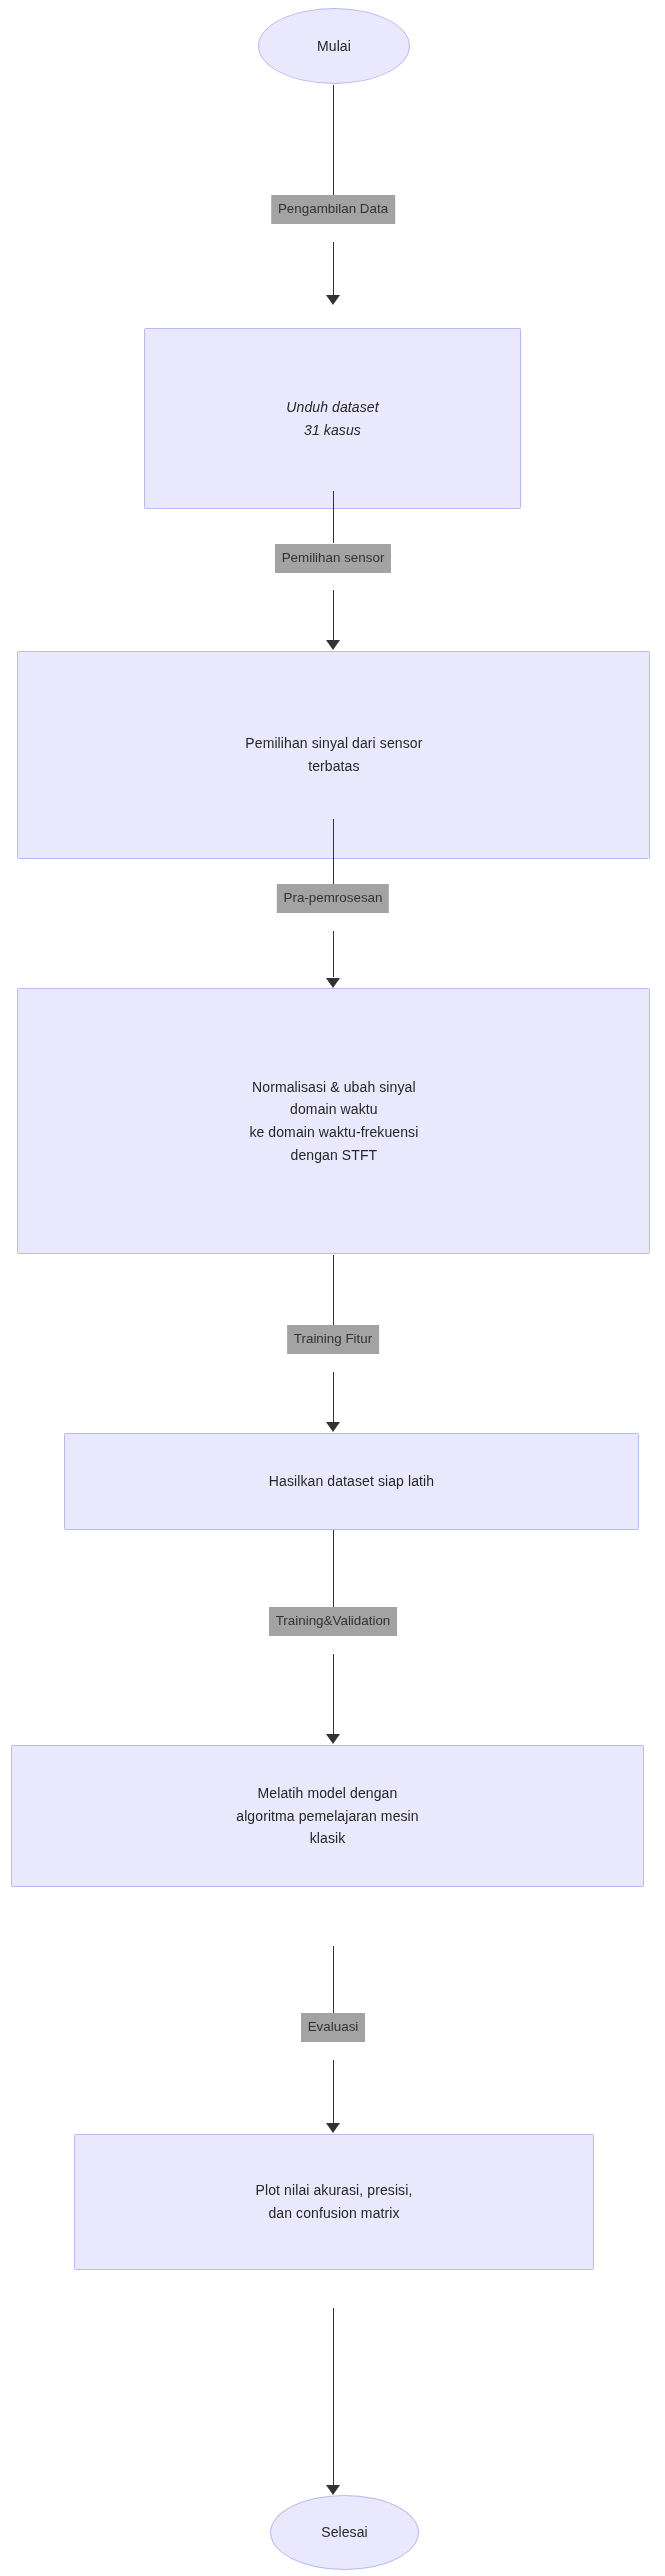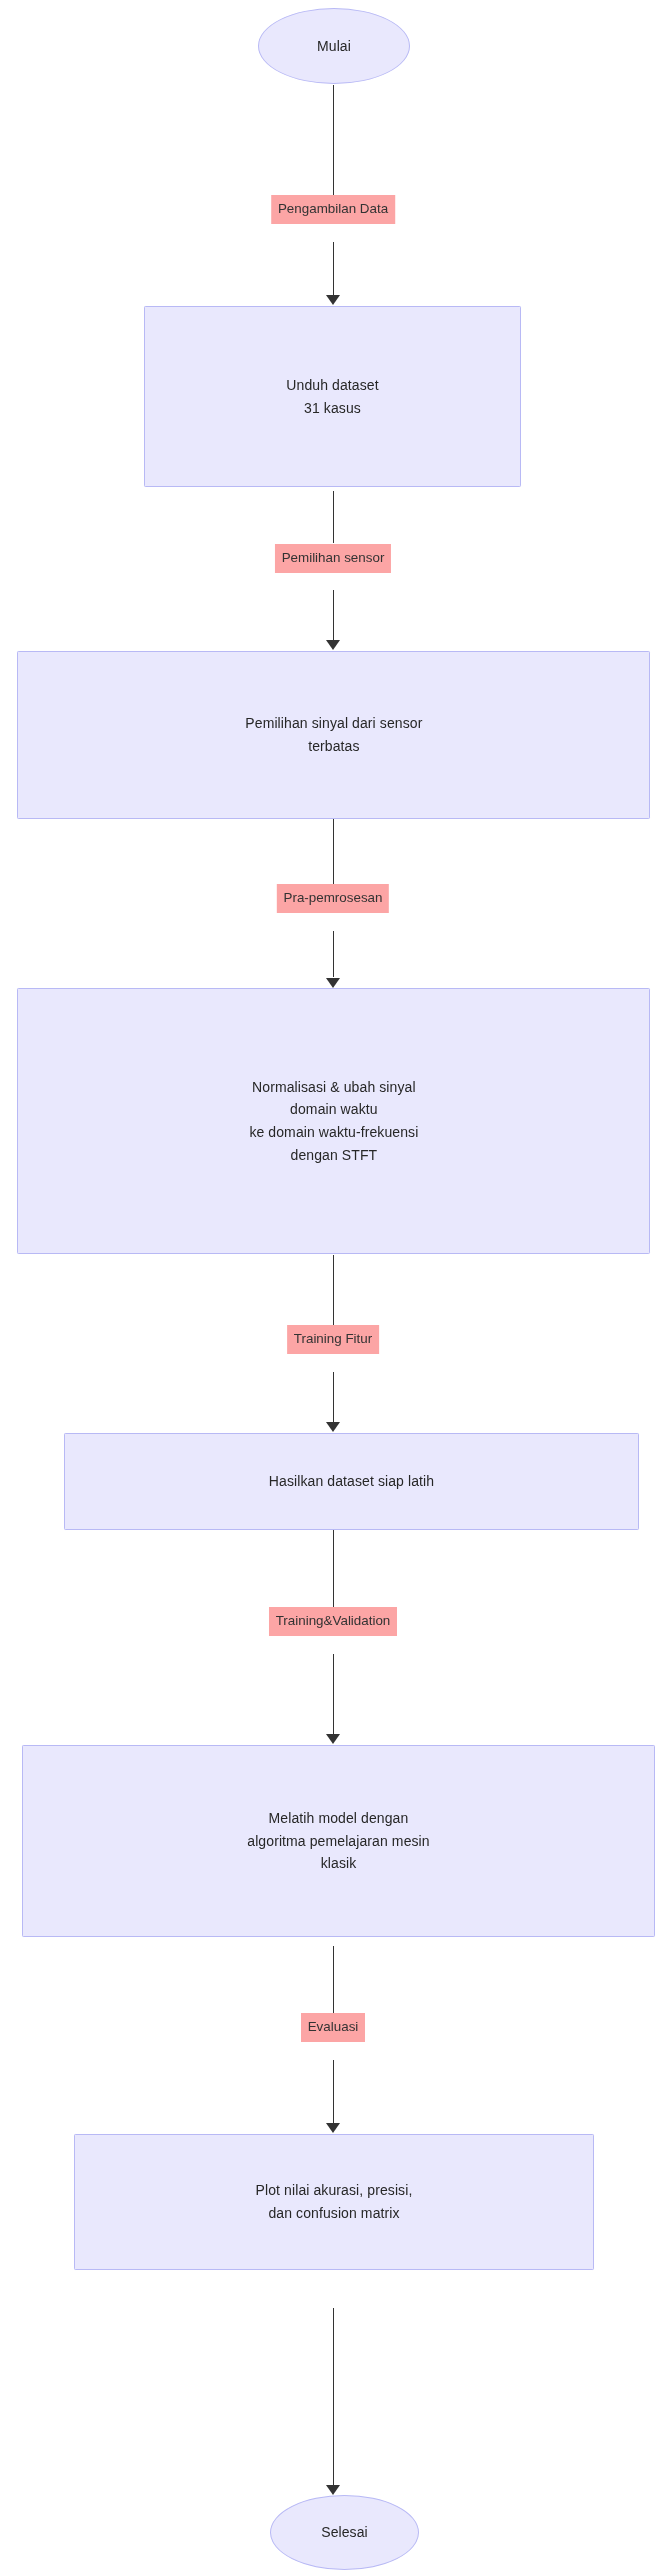--- a/index.html
+++ b/index.html
@@ -58,21 +58,21 @@
     width: 0;
     height: 0;
     border-left: 7.4px solid transparent;
     border-right: 7.4px solid transparent;
     border-top: 10.7px solid #333333;
   }
 
   
   .edge-label {
     position: absolute;
-    background: #fca5a5;
+    background: #a3a3a3;
     color: #333333;
     font-size: 13.4px;
     line-height: 1;
     padding: 7.4px 6.7px 8.7px 6.7px;
     box-sizing: border-box;
     white-space: nowrap;
     text-align: center;
     transform: translateX(-50%);
   }
 </style>
@@ -83,31 +83,31 @@
 
   <div class="node terminator" style="left:258px; top:8px; width:152px; height:76px;">
     <span class="node-label">Mulai</span>
   </div>
 
   <div class="edge-line" style="left:333px; top:85px; height:122px;"></div>
   <div class="edge-label" style="left:333px; top:195px;">Pengambilan Data</div>
   <div class="edge-line" style="left:333px; top:242px; height:54px;"></div>
   <div class="edge-head" style="left:326px; top:295px;"></div>
 
-  <div class="node process" style="left:144px; top:306px; width:377px; height:181px;">
+  <div class="node process" style="left:144px; top:328px; width:377px; height:181px;font-style:italic;">
     <span class="node-label">Unduh dataset
 31 kasus</span>
   </div>
 
   <div class="edge-line" style="left:333px; top:491px; height:52px;"></div>
   <div class="edge-label" style="left:333px; top:544px;">Pemilihan sensor</div>
   <div class="edge-line" style="left:333px; top:590px; height:50px;"></div>
   <div class="edge-head" style="left:326px; top:640px;"></div>
 
-  <div class="node process" style="left:17.4px; top:651px; width:633px; height:168px;">
+  <div class="node process" style="left:17.4px; top:651px; width:633px; height:208px;">
     <span class="node-label">Pemilihan sinyal dari sensor
 terbatas</span>
   </div>
 
   <div class="edge-line" style="left:333px; top:819px; height:66px;"></div>
   <div class="edge-label" style="left:333px; top:884px;">Pra-pemrosesan</div>
   <div class="edge-line" style="left:333px; top:931px; height:46px;"></div>
   <div class="edge-head" style="left:326px; top:978px;"></div>
 
   <div class="node process" style="left:17.4px; top:988px; width:633px; height:266px;justify-content:center;">
@@ -124,21 +124,21 @@
 
   <div class="node process" style="left:64px; top:1433px; width:575px; height:97px;">
     <span class="node-label">Hasilkan dataset siap latih</span>
   </div>
 
   <div class="edge-line" style="left:333px; top:1530px; height:77px;"></div>
   <div class="edge-label" style="left:333px; top:1607px;">Training&amp;Validation</div>
   <div class="edge-line" style="left:333px; top:1654px; height:80px;"></div>
   <div class="edge-head" style="left:326px; top:1734px;"></div>
 
-  <div class="node process" style="left:22px; top:1745px; width:633px; height:192px;">
+  <div class="node process" style="left:11px; top:1745px; width:633px; height:142px;">
     <span class="node-label">Melatih model dengan
 algoritma pemelajaran mesin
 klasik</span>
   </div>
 
   <div class="edge-line" style="left:333px; top:1946px; height:67px;"></div>
   <div class="edge-label" style="left:333px; top:2013px;">Evaluasi</div>
   <div class="edge-line" style="left:333px; top:2060px; height:63px;"></div>
   <div class="edge-head" style="left:326px; top:2123px;"></div>
 

